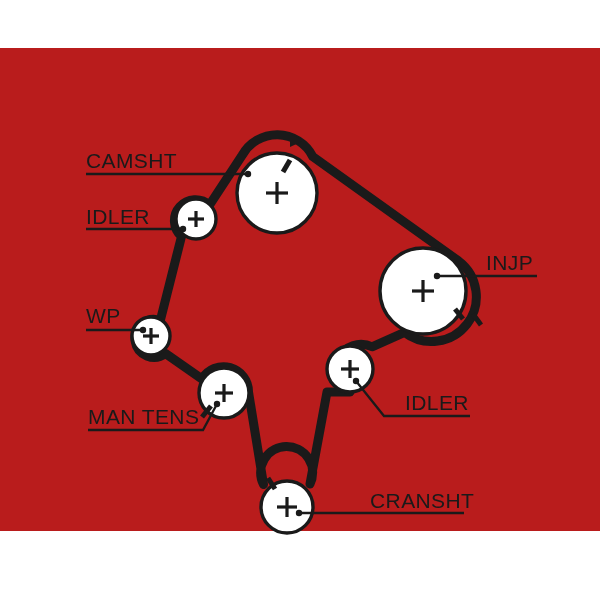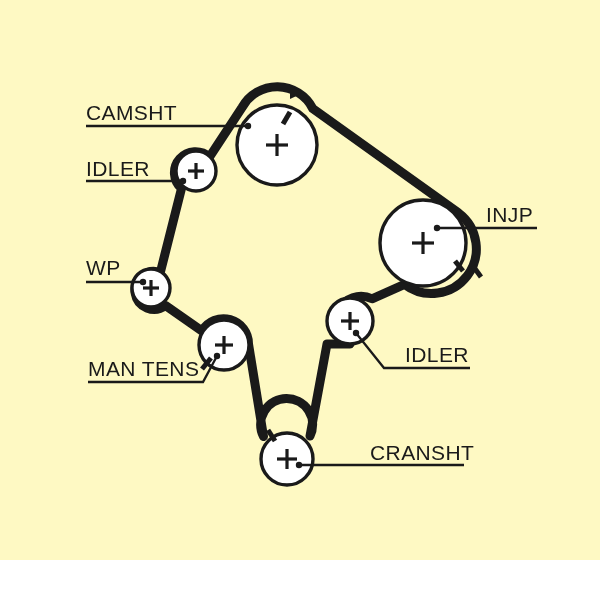--- a/index.html
+++ b/index.html
@@ -9,22 +9,23 @@
   }
   body {
     width: 600px;
     height: 589px;
     font-family: "Liberation Sans", sans-serif;
     overflow: hidden;
   }
   #diagram-root {
     position: relative;
     width: 600px;
-    height: 560px;
-    background: #fef9c3;
+    height: 483px;
+    background: #b91c1c;
+    margin-top: 48px;
   }
   svg#belt-diagram {
     display: block;
     width: 600px;
     height: 589px;
   }
   .belt-path {
     fill: none;
     stroke: #1a1a1a;
     stroke-width: 9;

